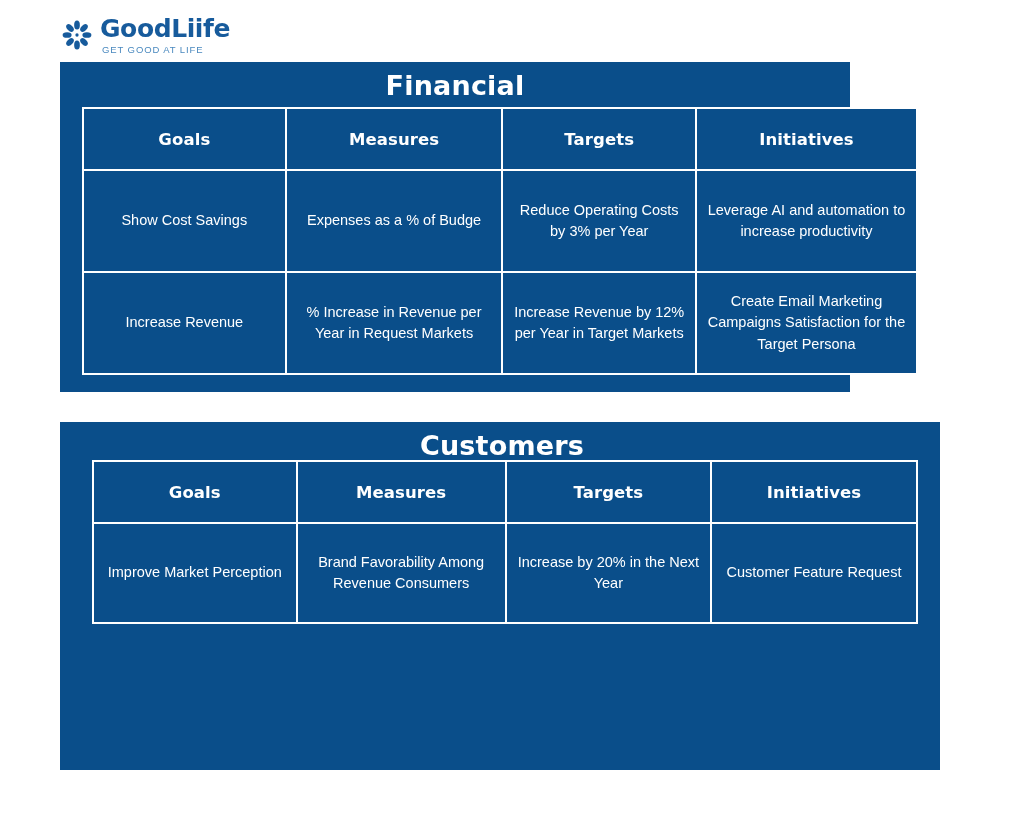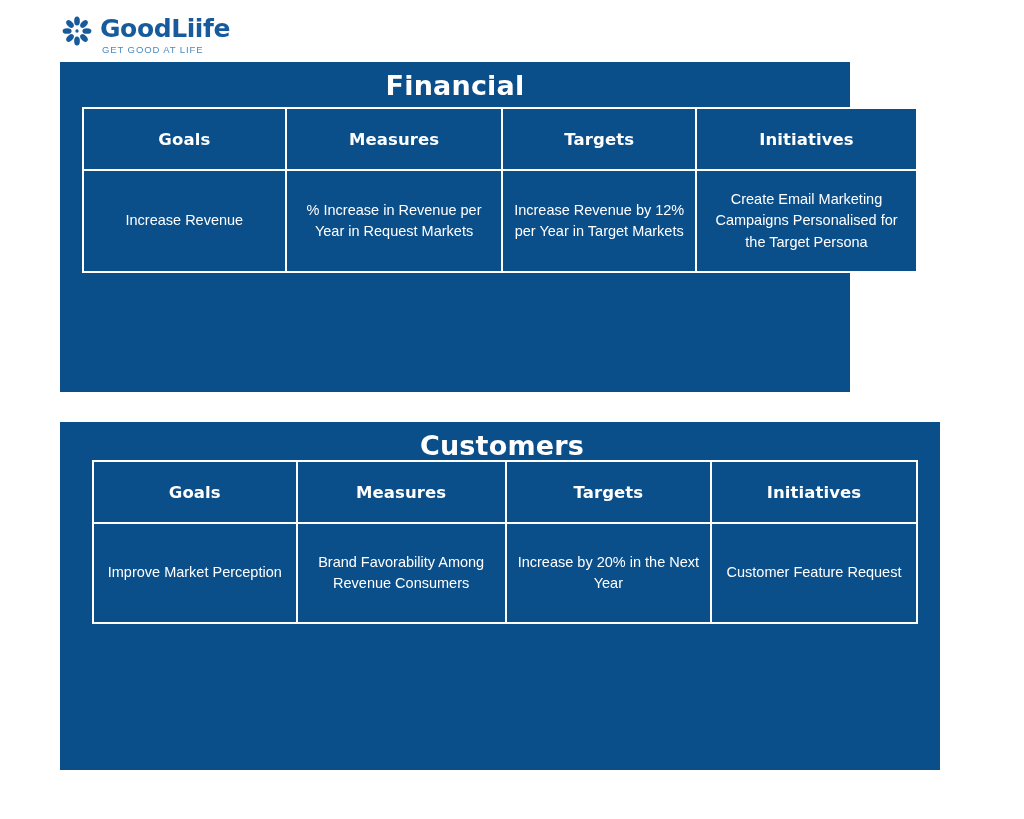--- a/index.html
+++ b/index.html
@@ -13,21 +13,21 @@
     font-family: "Liberation Sans", sans-serif;
     overflow: hidden;
   }
 
   
   .logo-bar {
     position: absolute;
     left: 62px;
     top: 16px;
     display: flex;
-    align-items: flex-start;
+    align-items: center;
     gap: 8px;
   }
   .logo-mark {
     width: 30px;
     height: 30px;
     flex: 0 0 auto;
     display: block;
   }
   .logo-text-wrap {
     display: flex;
@@ -169,24 +169,30 @@
     <thead>
       <tr>
         <th class="col-goals">Goals</th>
         <th class="col-measures">Measures</th>
         <th class="col-targets">Targets</th>
         <th class="col-initiatives">Initiatives</th>
       </tr>
     </thead>
     <tbody>
       <tr>
+        <td>Show Cost Savings</td>
+        <td>Expenses as a % of Budge</td>
+        <td>Reduce Operating Costs by 3% per Year</td>
+        <td>Leverage AI and automation to increase productivity</td>
+      </tr>
+      <tr>
         <td>Increase Revenue</td>
         <td>% Increase in Revenue per Year in Request Markets</td>
         <td>Increase Revenue by 12% per Year in Target Markets</td>
-        <td>Create Email Marketing Campaigns Personalised for the Target Persona</td>
+        <td>Create Email Marketing Campaigns Satisfaction for the Target Persona</td>
       </tr>
     </tbody>
   </table>
 </section>
 
 <section class="panel" id="panel-customers">
   <div class="panel-title">Customers</div>
   <table class="grid">
     <thead>
       <tr>

